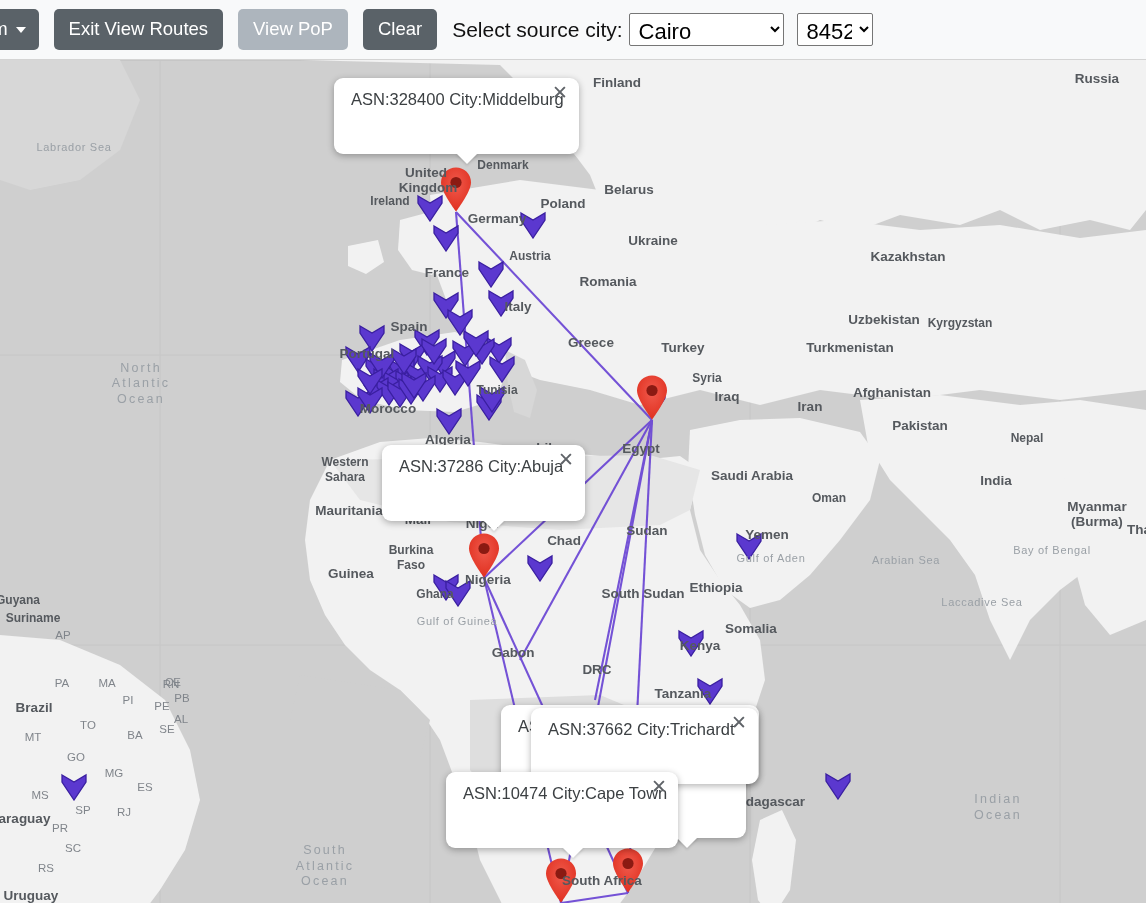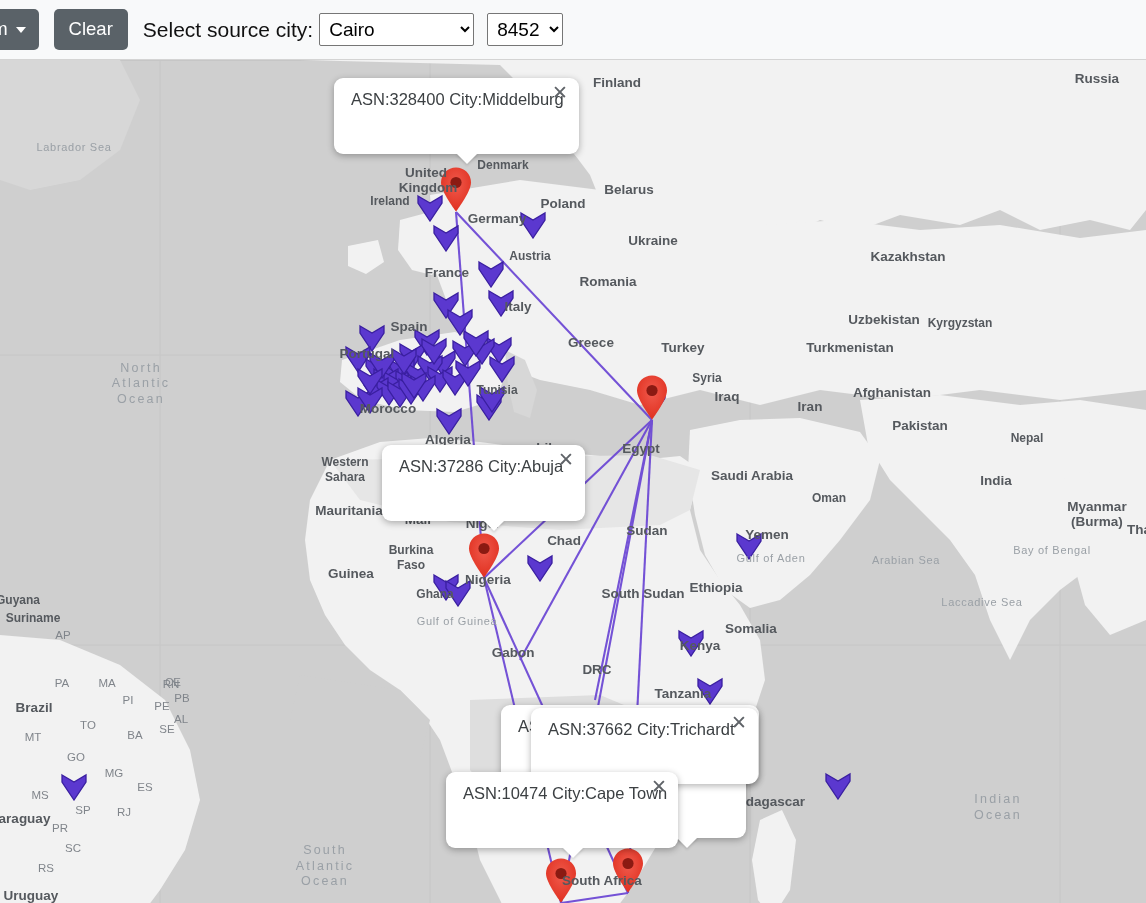--- a/index.html
+++ b/index.html
@@ -50,21 +50,21 @@
     border-right: 5px solid transparent;
     border-top: 6px solid #fff;
     vertical-align: middle;
   }
   .tb-label {
     font-size: 21px; color: #111;
     margin-right: 6px; white-space: nowrap;
     font-family: "Liberation Sans", sans-serif;
   }
   .tb-select {
-    font-size: 19px;
+    font-size: 22px;
     font-family: "Liberation Sans", sans-serif;
     padding: 4px 4px 4px 5px;
     border: 1px solid #767676;
     border-radius: 2px;
     background: #fff;
     color: #000;
     height: 33px;
     box-sizing: border-box;
   }
   #city-select { width: 155px; margin-right: 13px; }
@@ -151,20 +151,22 @@
 </style>
 </head>
 <body>
 
 <div id="app">
 
   <div id="toolbar">
     <button id="dropdown-btn">
       <span>rm</span><span class="caret"></span>
     </button>
+    <button class="tb-btn">Exit View Routes</button>
+    <button class="tb-btn muted">View PoP</button>
     <button class="tb-btn">Clear</button>
     <span class="tb-label">Select source city:</span>
     <select id="city-select" class="tb-select"><option value="Cairo">Cairo</option></select>
     <select id="asn-select" class="tb-select"><option value="8452">8452</option></select>
   </div>
 
   <div id="map">
 
     <svg id="map-canvas" width="1146" height="843">
       <defs>

